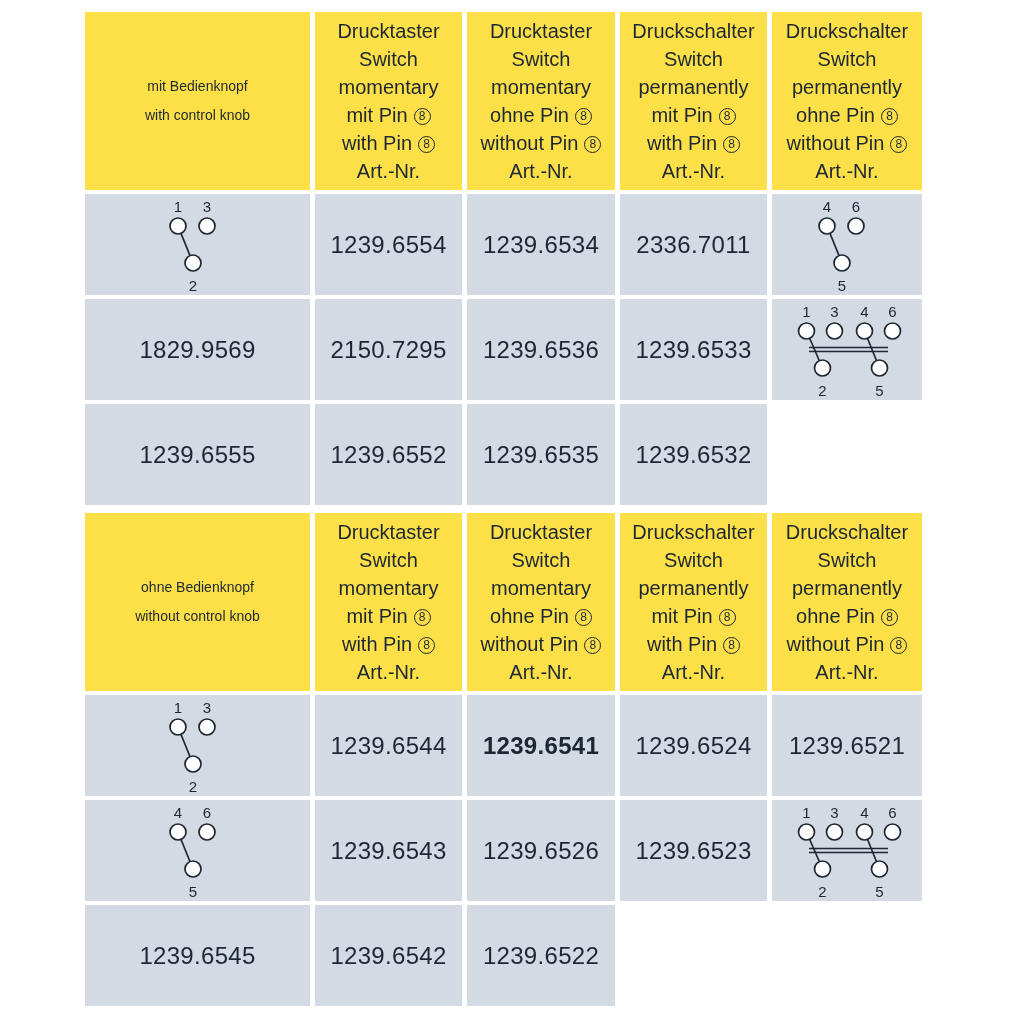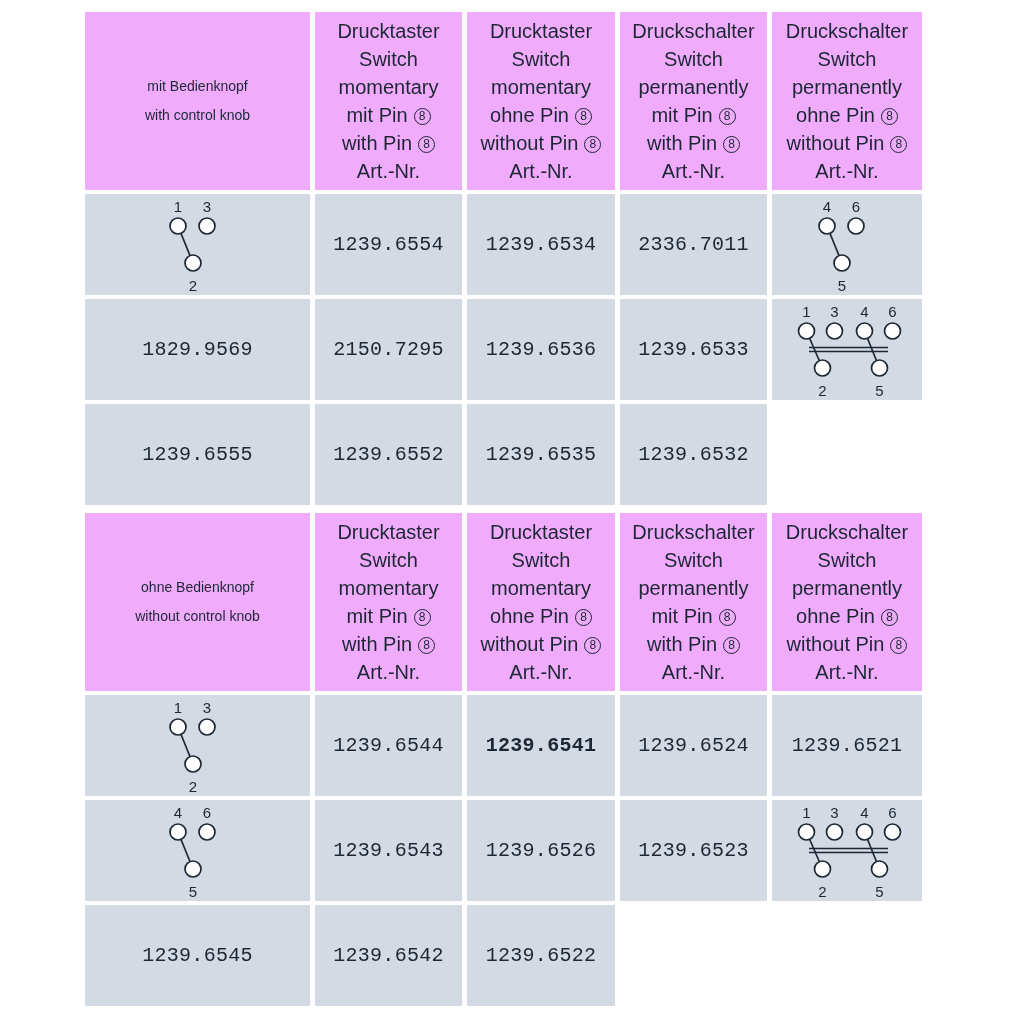--- a/index.html
+++ b/index.html
@@ -11,34 +11,34 @@
     width:837px;
     display:grid;
     grid-template-columns:225px 147px 148px 147px 150px;
     grid-template-rows:178px 101px 101px 101px;
     gap:4px 5px;
   }
   .t1 { margin-top:12px; }
   .t2 { margin-top:8px; }
 
   .cell { background:#d4dae3; display:flex; align-items:center; justify-content:center; }
-  .head { background:#f0abfc; }
+  .head { background:#fde047; }
 
   .knob-cell { flex-direction:column; font-size:14px; line-height:29px; text-align:center; }
   .colhead   { flex-direction:column; font-size:20px; line-height:28px; text-align:center; }
   .hline { display:flex; align-items:center; justify-content:center; }
 
   .c8 {
     display:inline-flex; align-items:center; justify-content:center;
     width:17px; height:17px; margin-left:6px;
     border:1.4px solid #1c2733; border-radius:50%;
     font-size:12px; line-height:1; position:relative; top:1px;
   }
 
-  .value { font-size:20px; letter-spacing:0.3px;font-family:Liberation Mono, monospace; }
+  .value { font-size:24px; letter-spacing:0.3px; }
   .bold  { font-weight:bold; }
 
   .schem svg { display:block; }
   .pin   { fill:#ffffff; stroke:#1c2733; stroke-width:1.7; }
   .sline { stroke:#1c2733; stroke-width:1.7; }
   .plabel{ font-size:15px; fill:#1c2733; text-anchor:middle; font-family:"Liberation Sans", sans-serif; }
 </style>
 </head>
 <body>
 

